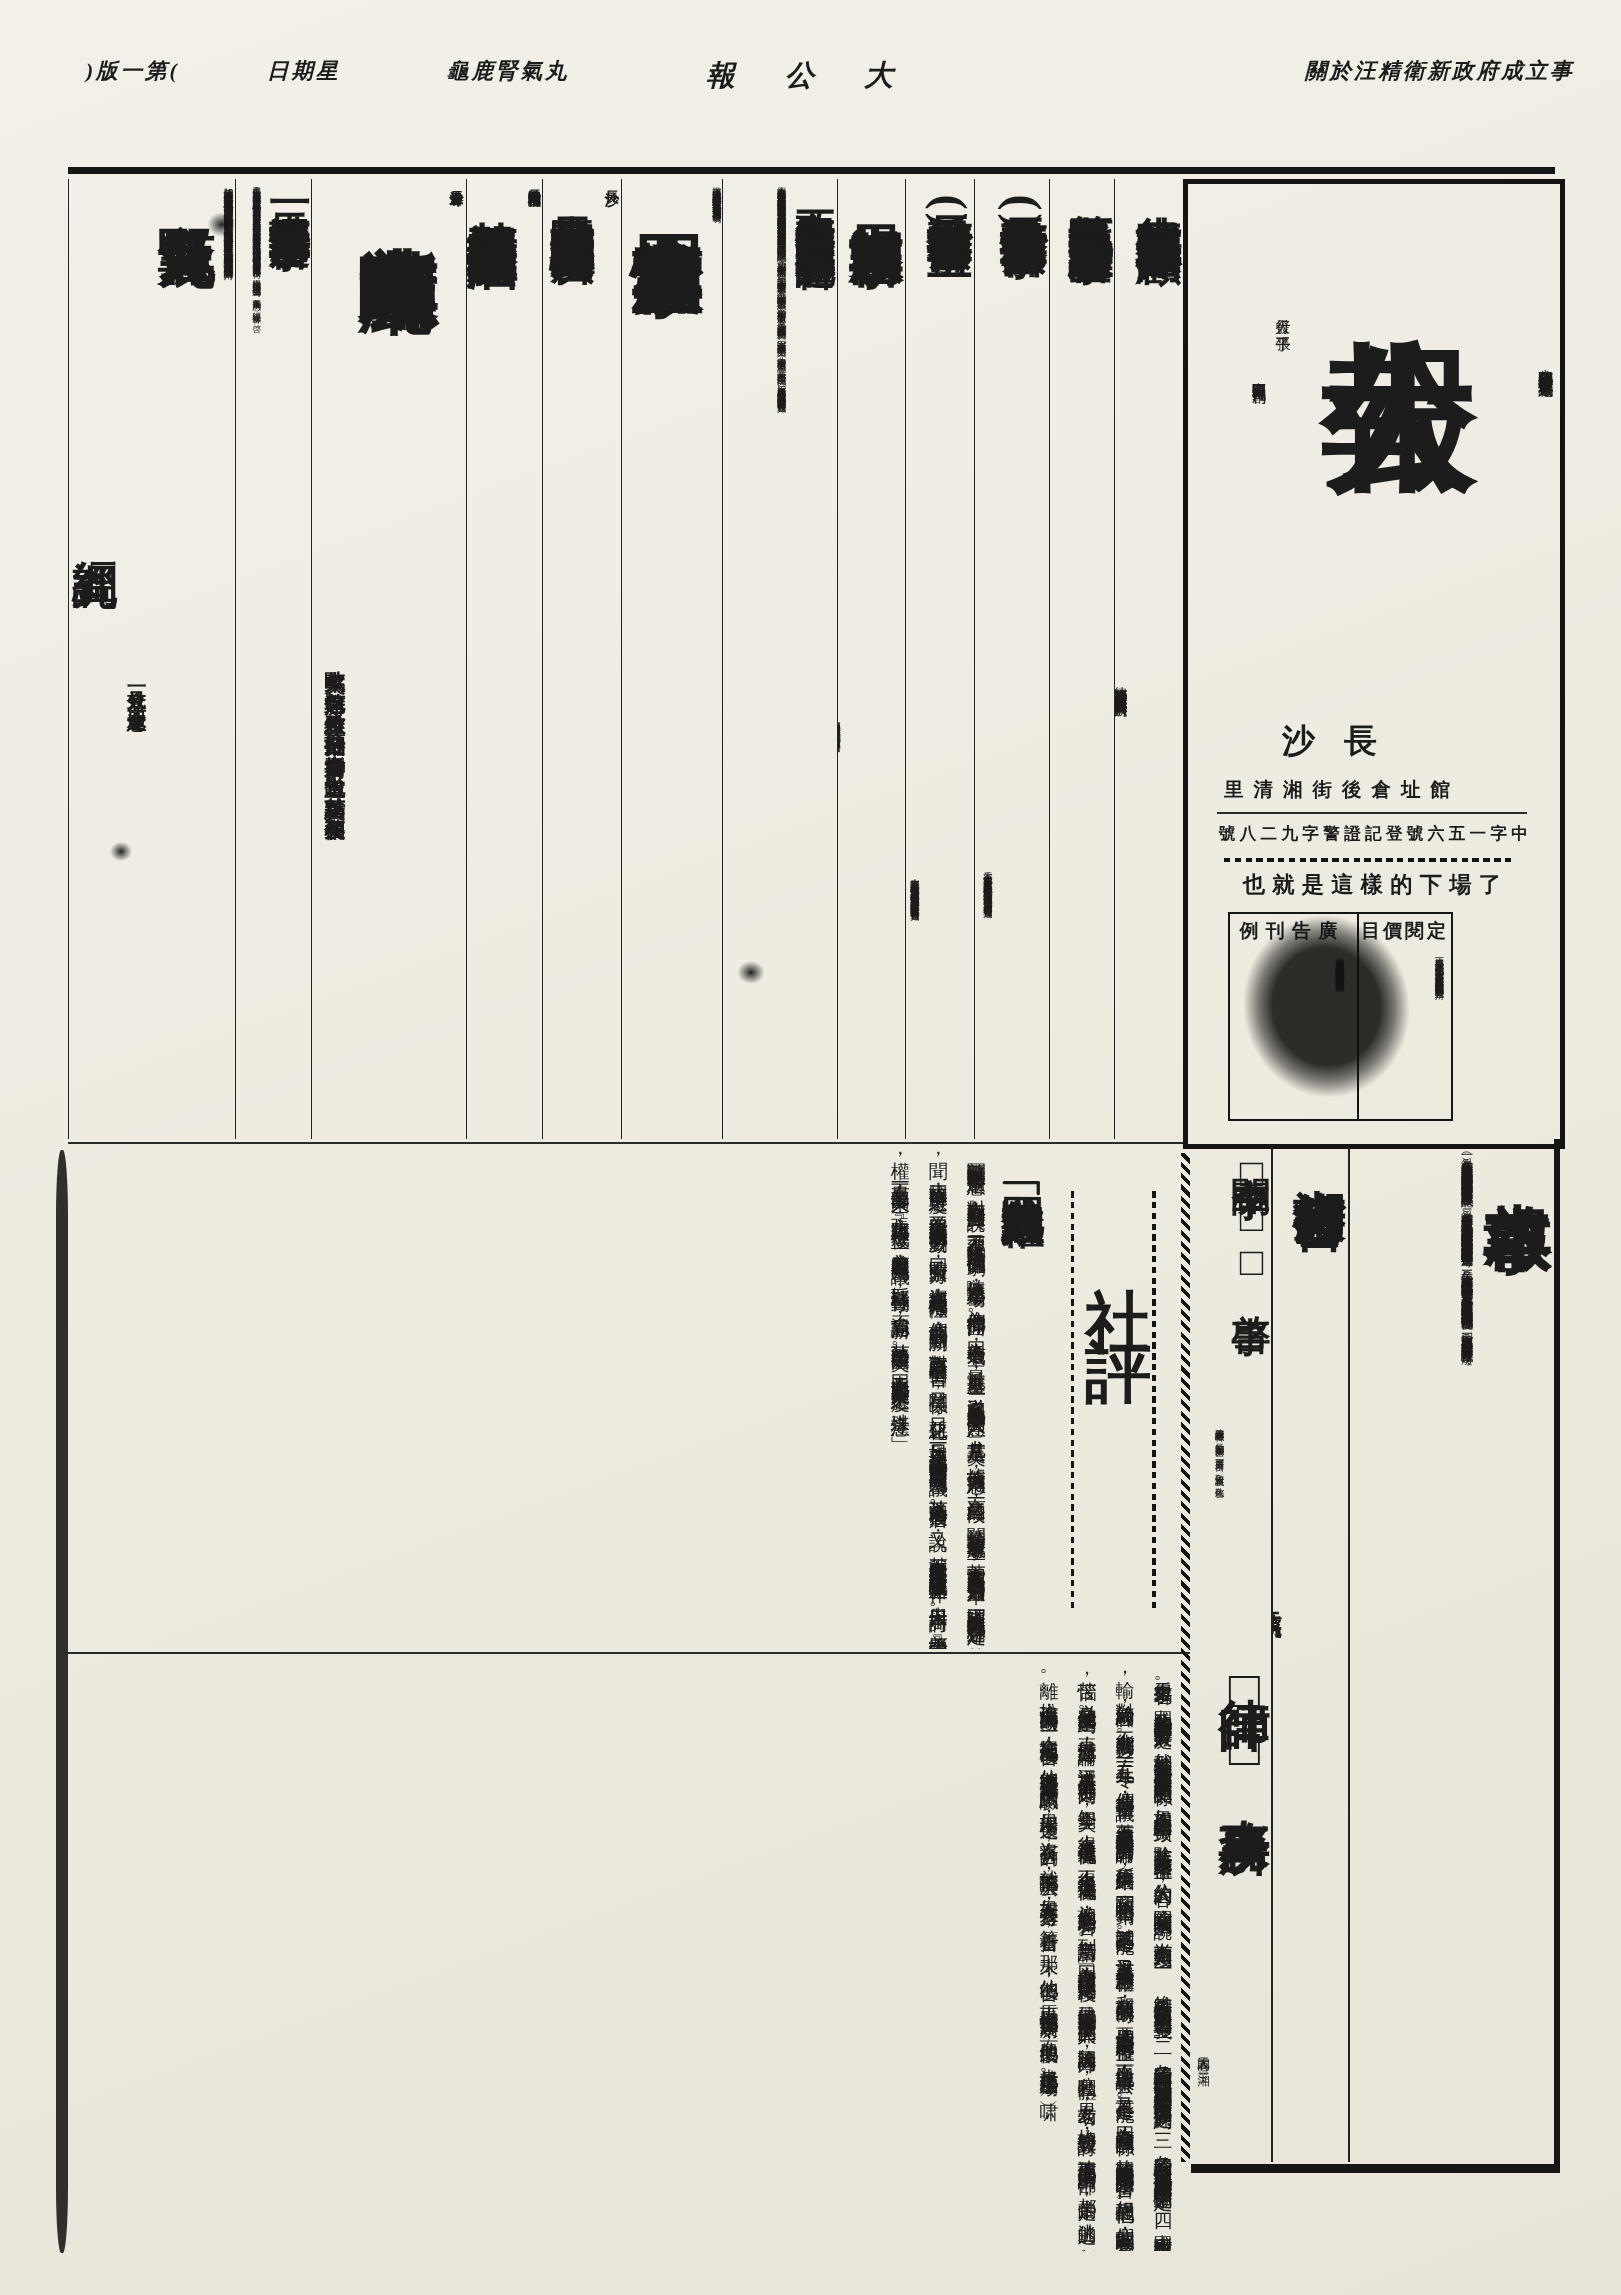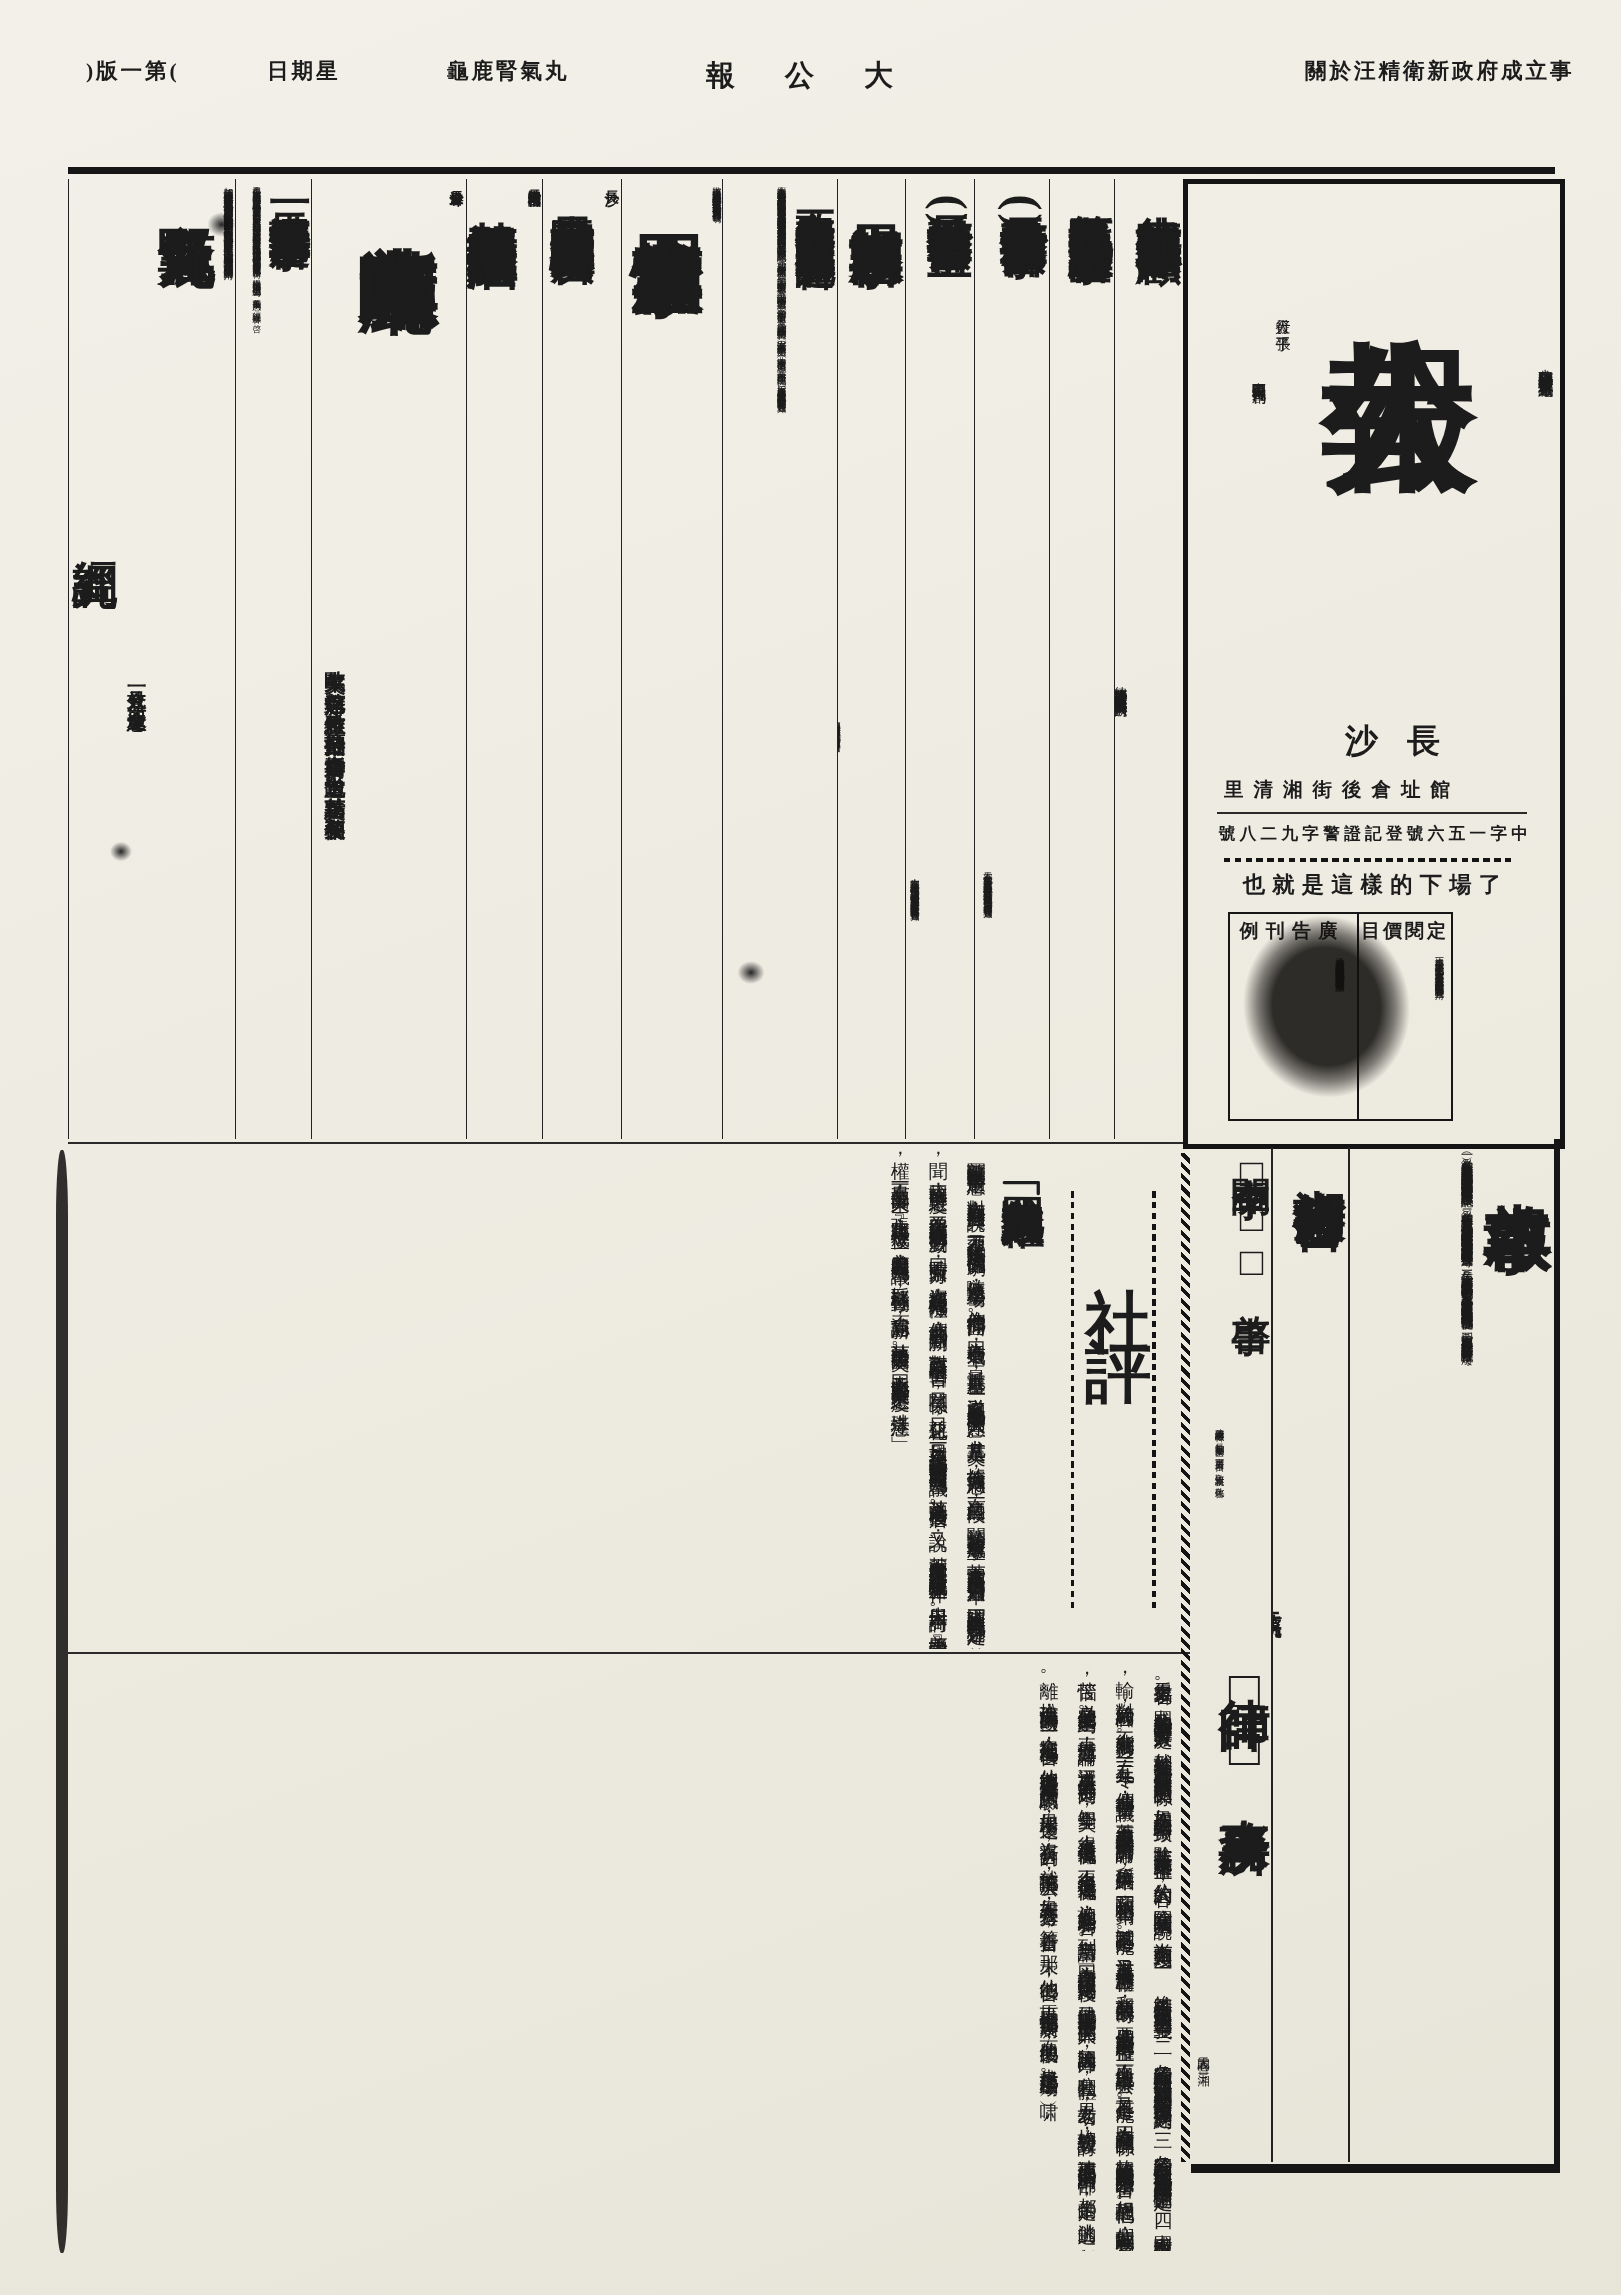--- a/index.html
+++ b/index.html
@@ -21,39 +21,39 @@
   .zz{background:repeating-linear-gradient(45deg,#141414 0 3.6px,transparent 3.6px 8px);}
   .wavyh{background:repeating-linear-gradient(90deg,#141414 0 6.5px,transparent 6.5px 10.8px);height:4.3px;}
   .wavyv{background:repeating-linear-gradient(0deg,#141414 0 6.5px,transparent 6.5px 10.8px);width:3.6px;}
   .stamp{
     position:absolute;left:1234px;top:905px;width:185px;height:203px;
     background:radial-gradient(closest-side,rgba(18,16,14,.95) 58%,rgba(18,16,14,.55) 74%,rgba(18,16,14,0) 90%);
     border-radius:48% 52% 55% 45%/52% 48% 45% 55%;
     transform:rotate(-10deg);opacity:.92;
   }
   .blob{position:absolute;background:radial-gradient(closest-side,rgba(15,15,15,.9),rgba(15,15,15,0) 85%);border-radius:50%;}
-  .hdrline{position:absolute;top:56px;height:32px;font-size:21.6px;font-weight:700;letter-spacing:2.9px;white-space:nowrap;}
+  .hdrline{position:absolute;top:56px;height:32px;font-size:21.6px;font-weight:700;letter-spacing:2.9px;white-space:nowrap;font-style:italic;}
 </style>
 </head>
 <body>
 
 <div class="hdrline" style="left:86px;width:130px;">)版一第(</div>
 <div class="hdrline" style="left:267px;width:115px;">日期星</div>
 <div class="hdrline" style="left:447px;width:187px;">龜鹿腎氣丸</div>
 <div class="hdrline" style="left:706px;width:245px;font-size:29px;letter-spacing:50px;">報公大</div>
 <div class="hdrline" style="left:1305px;width:288px;">關於汪精衛新政府成立事</div>
 
 <div class="rule" style="left:68px;top:167px;width:1487px;height:6.5px;"></div>
 
 <div class="blk" style="left:1183px;top:179px;width:372px;height:960px;border:5px solid #141414;">
   <div class="blk v small" style="right:4.3px;top:173px;width:30px;height:721px;font-size:15px;">中華郵政局特別優待掛號按照總包寄遞之報紙</div>
   <div class="blk v" style="right:79px;top:29px;width:180px;height:505px;font-size:157px;font-weight:900;line-height:1;font-family:'DejaVu Serif',serif;">大公報</div>
   <div class="blk v small" style="right:267px;top:123px;width:21.6px;height:346px;font-size:15px;">發行人　張平子</div>
   <div class="blk v small" style="right:291px;top:187px;width:20px;height:375px;font-size:14.4px;">中華民國四年九月一日創刊</div>
-  <div class="blk" style="left:94px;top:535px;width:187px;font-size:33px;font-weight:700;text-align:right;letter-spacing:29px;">沙長</div>
+  <div class="blk" style="left:94px;top:535px;width:187px;font-size:33px;font-weight:700;text-align:left;letter-spacing:29px;">沙長</div>
   <div class="blk" style="left:36px;top:592px;width:303px;font-size:19.5px;font-weight:700;text-align:left;letter-spacing:10px;">里清湘街後倉址館</div>
   <div class="thin" style="left:29px;top:628px;width:310px;height:2.2px;"></div>
   <div class="blk" style="left:29px;top:639px;width:317px;font-size:16.6px;font-weight:700;text-align:center;letter-spacing:4.3px;">號八二九字警證記登號六五一字中</div>
   <div class="wavyh" style="position:absolute;left:36px;top:674px;width:288px;"></div>
   <div class="blk" style="left:29px;top:686px;width:317px;font-size:22.3px;font-weight:700;text-align:center;letter-spacing:7.2px;">也就是這樣的下場了</div>
   <div class="blk boxed" style="left:40px;top:728px;width:221px;height:205px;">
     <div class="blk" style="right:0;top:0;width:92px;height:100%;border-left:2.2px solid #141414;">
       <div style="text-align:center;font-size:19px;font-weight:700;padding-top:4.3px;letter-spacing:2.9px;">目價閱定</div>
       <div class="v small" style="height:159px;margin:5.8px auto 0;font-size:9.4px;width:81px;">本埠每月一元四角半年七元七角全年一十四元零售每份五分外埠每月另加郵費一角歐美各國另加郵費一元五角</div>
     </div>

